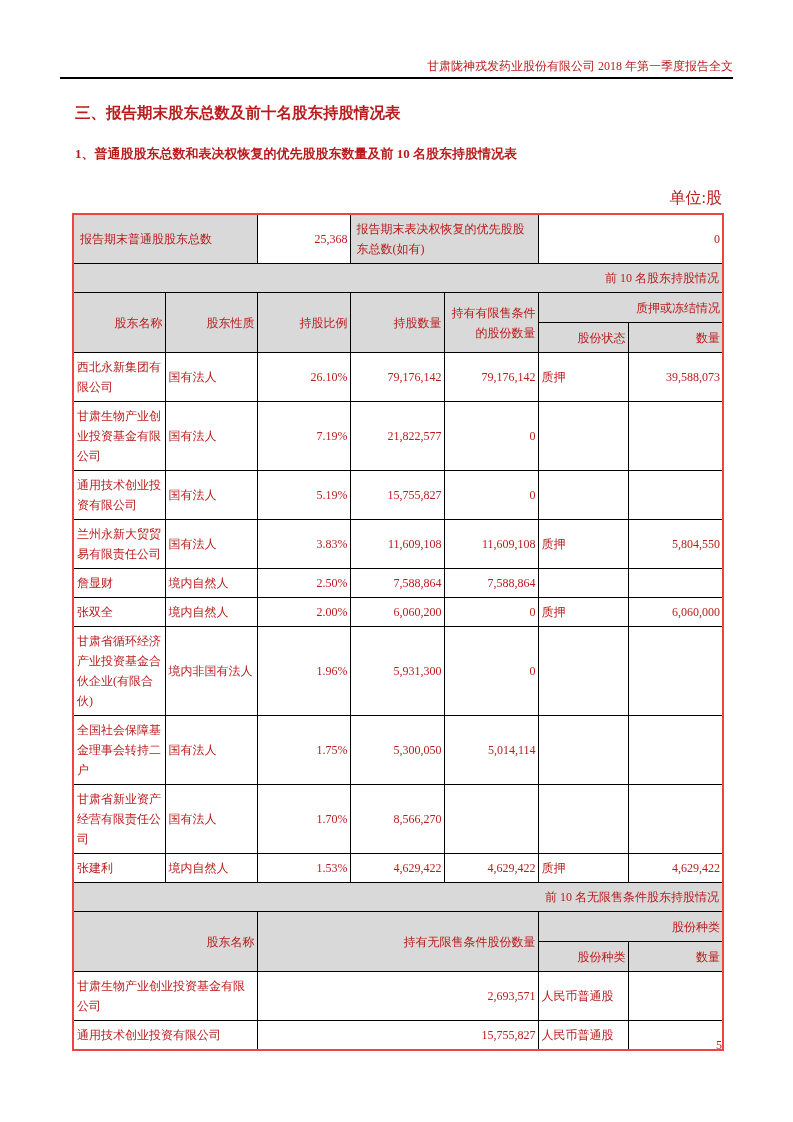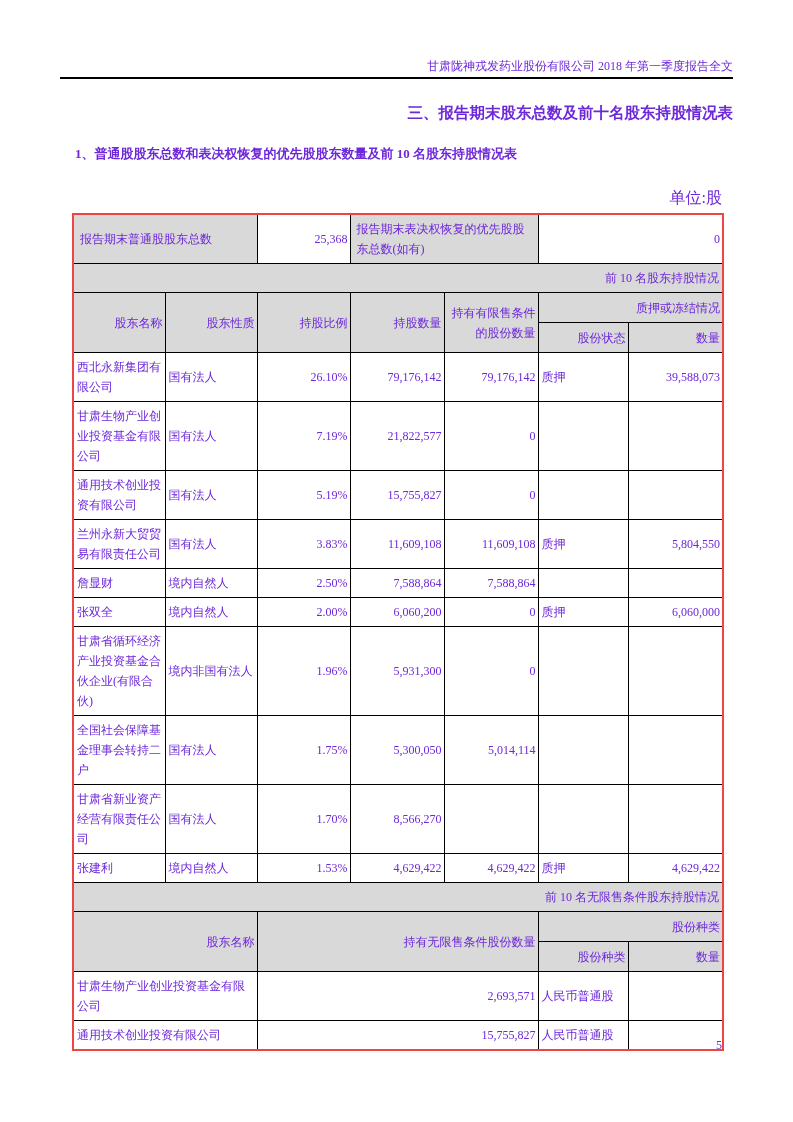--- a/index.html
+++ b/index.html
@@ -1,27 +1,27 @@
 <!DOCTYPE html>
 <html><head>
 <meta charset="utf-8">
 <style>
   * { margin:0; padding:0; box-sizing:border-box; }
   html,body { background:#fff; }
   .page {
     width:793px; height:1122px; background:#fff; position:relative;
-    font-family:"Liberation Serif","DejaVu Serif",serif; color:#6d28d9;
+    font-family:"Liberation Serif","DejaVu Serif",serif; color:#b91c1c;
     overflow:hidden; margin:0 auto;
   }
   .content { padding:0 60px; }
   .doc-header {
     padding-top:58px; padding-bottom:3px; border-bottom:2px solid #000;
     text-align:right; font-size:12px; line-height:16px;
   }
-  h1.sec { font-size:15.5px; font-weight:bold; margin:24px 0 0 15px; line-height:20px;text-align:right; }
+  h1.sec { font-size:15.5px; font-weight:bold; margin:24px 0 0 15px; line-height:20px; }
   h2.sub { font-size:13px;  font-weight:bold; margin:22px 0 0 15px; line-height:18px;font-family:Liberation Serif, serif; }
   .unit  { width:650px; margin:27px 0 7px 12px; text-align:right; font-size:16px; line-height:16px; }
 
   table.sh {
     table-layout:fixed; width:650px; margin-left:12px;
     border-collapse:collapse; border:2px solid #ef4444; font-size:12px;
   }
   table.sh td {
     border:1px solid #000; vertical-align:middle;
     line-height:20px; padding:4px 3px; overflow:hidden;

